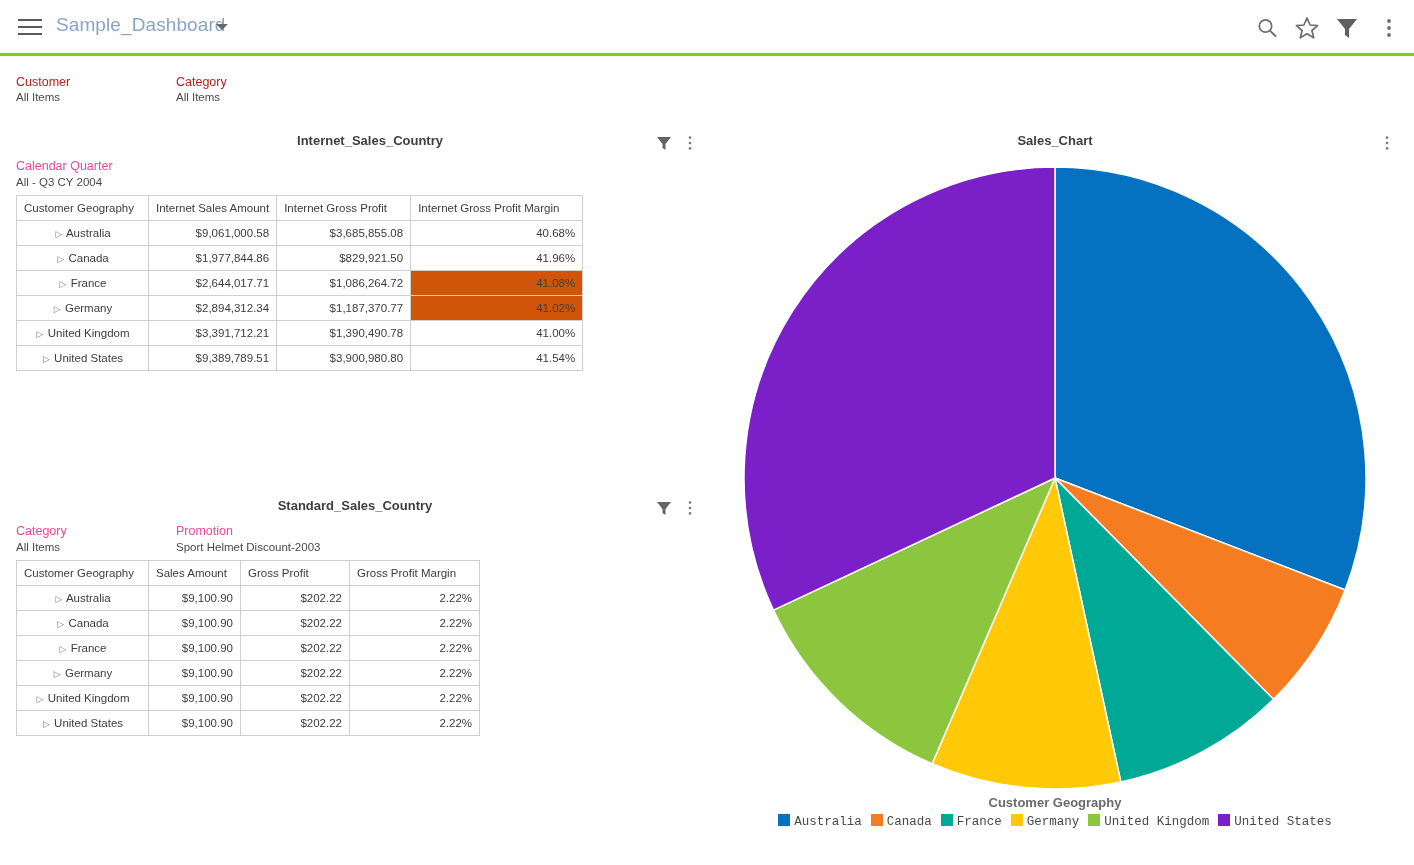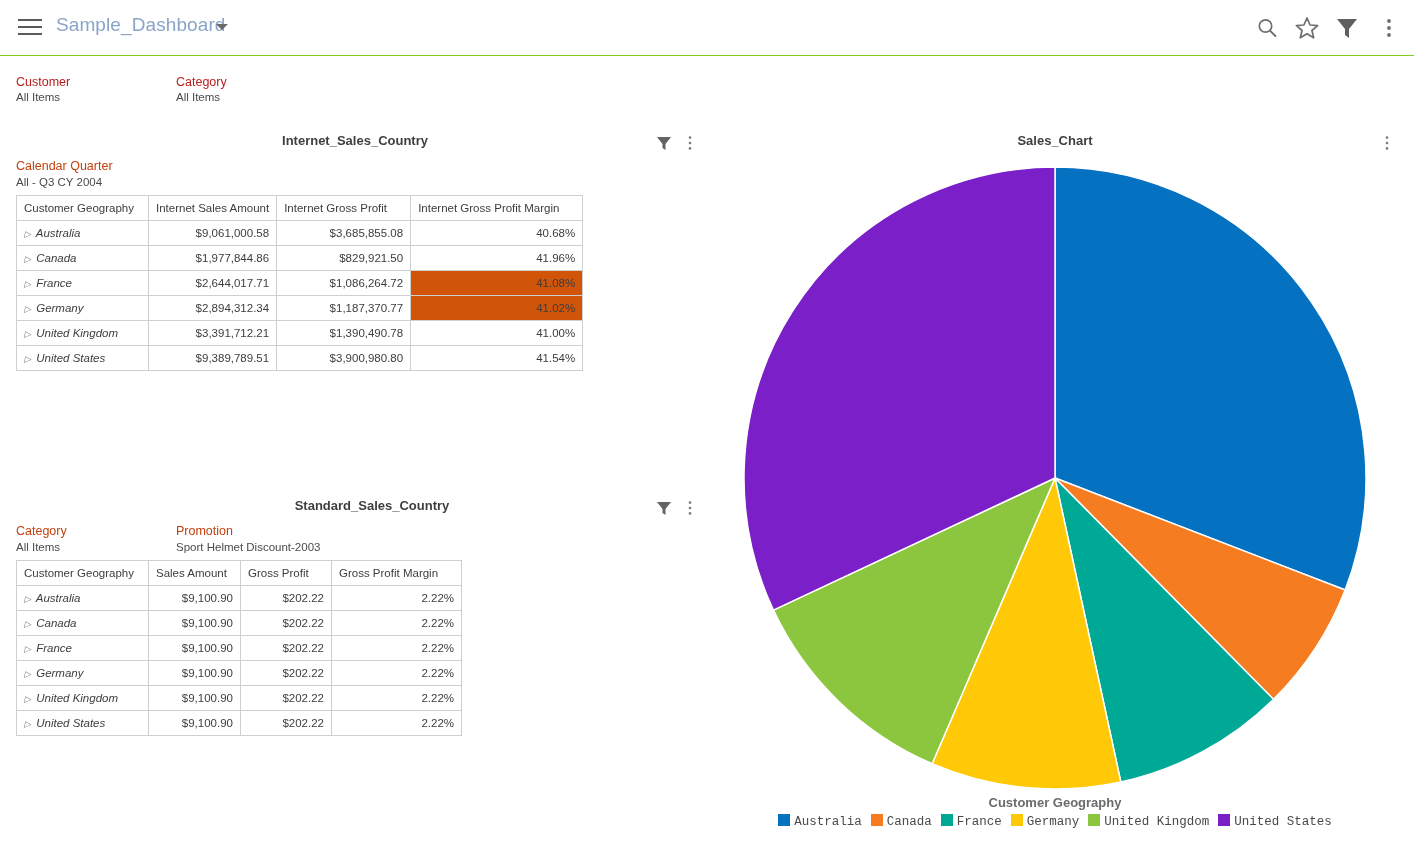--- a/index.html
+++ b/index.html
@@ -16,21 +16,21 @@
     position: relative;
   }
 
   
   #app-bar {
     position: absolute;
     left: 0; top: 0;
     width: 1414px;
     height: 56px;
     background: #ffffff;
-    border-bottom: 1px solid #84cc16;
+    border-bottom: 3px solid #84cc16;
     box-sizing: border-box;
   }
   #hamburger {
     position: absolute;
     left: 18px; top: 17px;
     width: 24px; height: 20px;
     cursor: pointer;
   }
   #hamburger i {
     display: block;
@@ -125,21 +125,21 @@
   }
   .tool-icon svg { display: block; }
 
   .sub-filters { position: absolute; }
   .sf {
     position: absolute;
     top: 0;
   }
   .sf-label {
     font-size: 12.5px;
-    color: #c2410c;
+    color: #ec4899;
     line-height: 16px;
     white-space: nowrap;
   }
   .sf-value {
     font-size: 11.5px;
     color: #4a4a4a;
     line-height: 16px;
     white-space: nowrap;
   }
 
@@ -158,21 +158,21 @@
     color: #3d3d3d;
     font-weight: normal;
     white-space: nowrap;
   }
   table.grid th {
     text-align: left;
     color: #3d3d3d;
     background: #ffffff;
   }
   table.grid td.num { text-align: right; }
-  table.grid td.geo { text-align: left; font-style: italic; }
+  table.grid td.geo { text-align: center; }
   td.geo .tri {
     display: inline-block;
     width: 9px;
     color: #7d7d7d;
     font-size: 9px;
     line-height: 9px;
   }
   td.hl {
     background: #d05508;
     color: #3c1a02;
@@ -265,21 +265,21 @@
     <div class="gf-label">Customer</div>
     <div class="gf-value">All Items</div>
   </div>
   <div class="gf" id="gf-category">
     <div class="gf-label">Category</div>
     <div class="gf-value">All Items</div>
   </div>
 </div>
 
 <div class="panel" style="left:0px; top:133px; width:710px;">
-  <div class="panel-title" style="left:0; width:710px;">Internet_Sales_Country</div>
+  <div class="panel-title" style="left:15px; width:710px;">Internet_Sales_Country</div>
   <div class="panel-tools" style="left:655px; width:50px;">
     <div class="tool-icon" style="left:0px;">
       <svg width="18" height="18" viewBox="0 0 18 18">
         <polygon points="2,3 16,3 10.5,10 10.5,16 7.5,14 7.5,10" fill="#646464"></polygon>
       </svg>
     </div>
     <div class="tool-icon" style="left:26px;">
       <svg width="18" height="18" viewBox="0 0 18 18">
         <circle cx="9" cy="3.6" r="1.3" fill="#7a7a7a"></circle>
         <circle cx="9" cy="9" r="1.3" fill="#7a7a7a"></circle>
@@ -339,21 +339,21 @@
           <td class="geo"><span class="tri">▷</span> United States</td>
           <td class="num">$9,389,789.51</td>
           <td class="num">$3,900,980.80</td>
           <td class="num">41.54%</td>
         </tr>
       </tbody>
   </table>
 </div>
 
 <div class="panel" style="left:0px; top:498px; width:710px;">
-  <div class="panel-title" style="left:17px; width:710px;">Standard_Sales_Country</div>
+  <div class="panel-title" style="left:0; width:710px;">Standard_Sales_Country</div>
   <div class="panel-tools" style="left:655px; width:50px;">
     <div class="tool-icon" style="left:0px;">
       <svg width="18" height="18" viewBox="0 0 18 18">
         <polygon points="2,3 16,3 10.5,10 10.5,16 7.5,14 7.5,10" fill="#646464"></polygon>
       </svg>
     </div>
     <div class="tool-icon" style="left:26px;">
       <svg width="18" height="18" viewBox="0 0 18 18">
         <circle cx="9" cy="3.6" r="1.3" fill="#7a7a7a"></circle>
         <circle cx="9" cy="9" r="1.3" fill="#7a7a7a"></circle>
@@ -371,21 +371,21 @@
       <div class="sf-label">Promotion</div>
       <div class="sf-value">Sport Helmet Discount-2003</div>
     </div>
   </div>
 
   <table class="grid" id="grid-standard" style="left:16px; top:62px;">
     <thead>
       <tr>
         <th style="width:132px;">Customer Geography</th>
         <th style="width:92px;">Sales Amount</th>
-        <th style="width:91px;">Gross Profit</th>
+        <th style="width:109px;">Gross Profit</th>
         <th style="width:130px;">Gross Profit Margin</th>
       </tr>
     </thead>
     <tbody>
         <tr>
           <td class="geo"><span class="tri">▷</span> Australia</td>
           <td class="num">$9,100.90</td>
           <td class="num">$202.22</td>
           <td class="num">2.22%</td>
         </tr>

